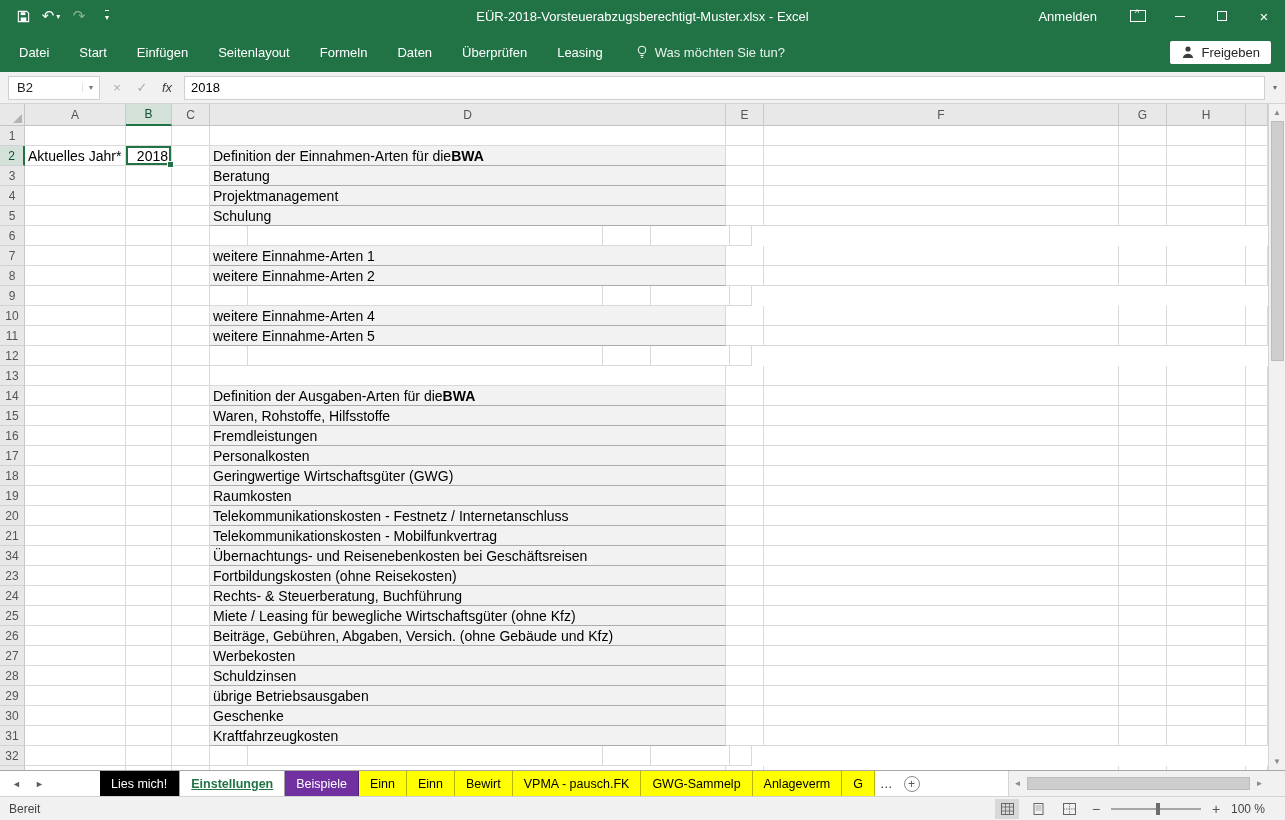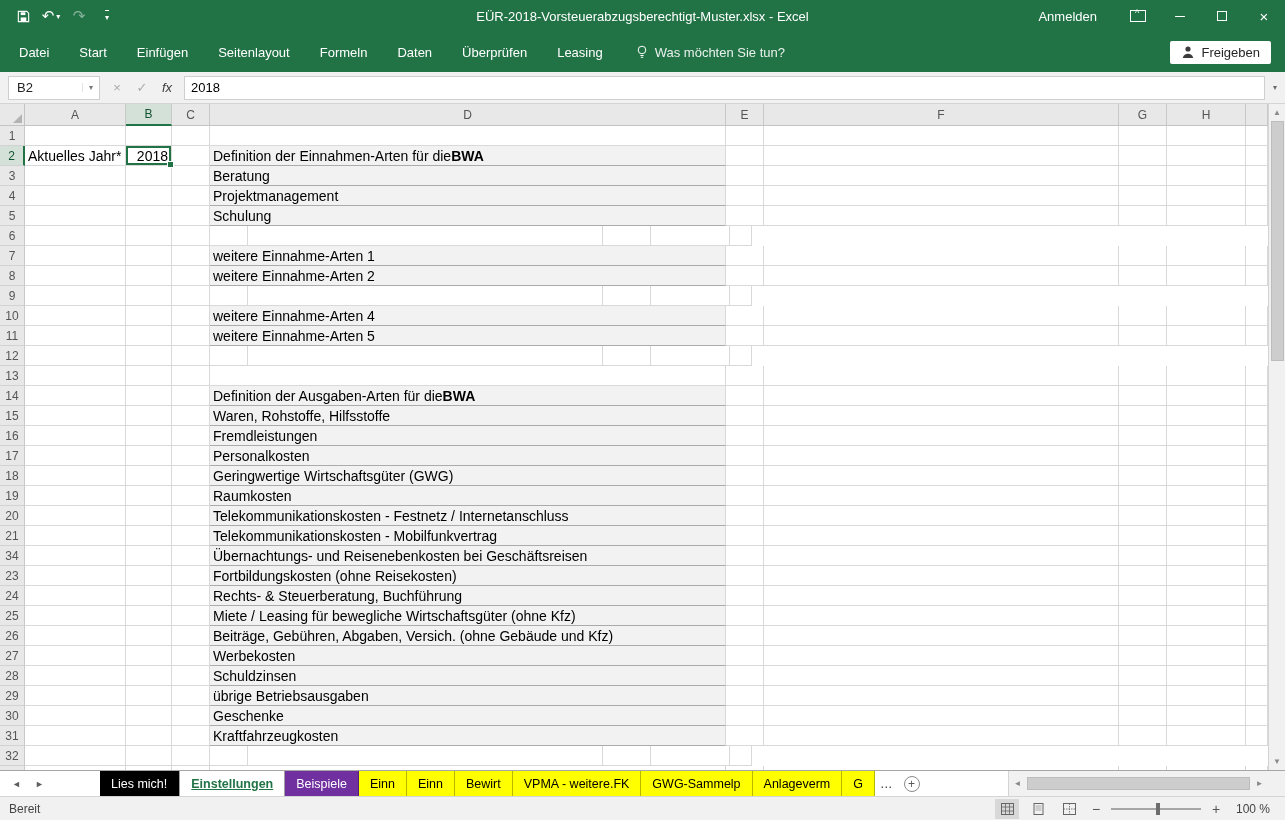--- a/index.html
+++ b/index.html
@@ -80,21 +80,21 @@
 
   
   .statusbar { height:24px; flex:0 0 auto; background:#f1f1f1; border-top:1px solid #d4d4d4; display:flex; align-items:center; color:#444; font-size:12px; }
   .status-left { padding-left:9px; }
   .status-right { margin-left:auto; display:flex; align-items:center; gap:7px; padding-right:10px; }
   .view-btn { width:24px; height:20px; display:flex; align-items:center; justify-content:center; }
   .view-btn.active { background:#d8d8d8; }
   .zoom-out,.zoom-in { width:16px; text-align:center; color:#555; font-size:14px; }
   .zoom-slider { width:90px; height:2px; background:#a6a6a6; position:relative; }
   .zoom-handle { position:absolute; left:50%; top:-5px; width:4px; height:12px; background:#6d6d6d; }
-  .zoom-label { min-width:44px; text-align:center; color:#444; }
+  .zoom-label { min-width:44px; text-align:left; color:#444; }
 </style>
 </head>
 <body>
 
 <div class="app">
 
   <div class="titlebar">
     <div class="qat">
       <span class="qat-btn">
           <svg width="15" height="15" viewBox="0 0 16 16">
@@ -655,21 +655,21 @@
       <span>◄</span>
       <span>►</span>
     </div>
     <div class="tabs">
         <div class="sheet-tab" style="background: rgb(0, 0, 0); color: rgb(255, 255, 255);">Lies mich!</div>
         <div class="sheet-tab active" style="background: rgb(255, 255, 255); color: rgb(33, 115, 70);">Einstellungen</div>
         <div class="sheet-tab" style="background: rgb(112, 48, 160); color: rgb(255, 255, 255);">Beispiele</div>
         <div class="sheet-tab" style="background: rgb(255, 255, 0); color: rgb(0, 0, 0);">Einn</div>
         <div class="sheet-tab" style="background: rgb(255, 255, 0); color: rgb(0, 0, 0);">Einn</div>
         <div class="sheet-tab" style="background: rgb(255, 255, 0); color: rgb(0, 0, 0);">Bewirt</div>
-        <div class="sheet-tab" style="background: rgb(255, 255, 0); color: rgb(0, 0, 0);">VPMA - weitere.FK</div>
+        <div class="sheet-tab" style="background: rgb(255, 255, 0); color: rgb(0, 0, 0);">VPMA - pausch.FK</div>
         <div class="sheet-tab" style="background: rgb(255, 255, 0); color: rgb(0, 0, 0);">GWG-Sammelp</div>
         <div class="sheet-tab" style="background: rgb(255, 255, 0); color: rgb(0, 0, 0);">Anlageverm</div>
         <div class="sheet-tab" style="background: rgb(255, 255, 0); color: rgb(0, 0, 0);">G</div>
       </div>
     <span class="tab-overflow">…</span>
     <div class="add-tab">
       <span class="add-circle">+</span>
     </div>
     <div class="h-scroll">
       <span class="scroll-arrow">◄</span>

